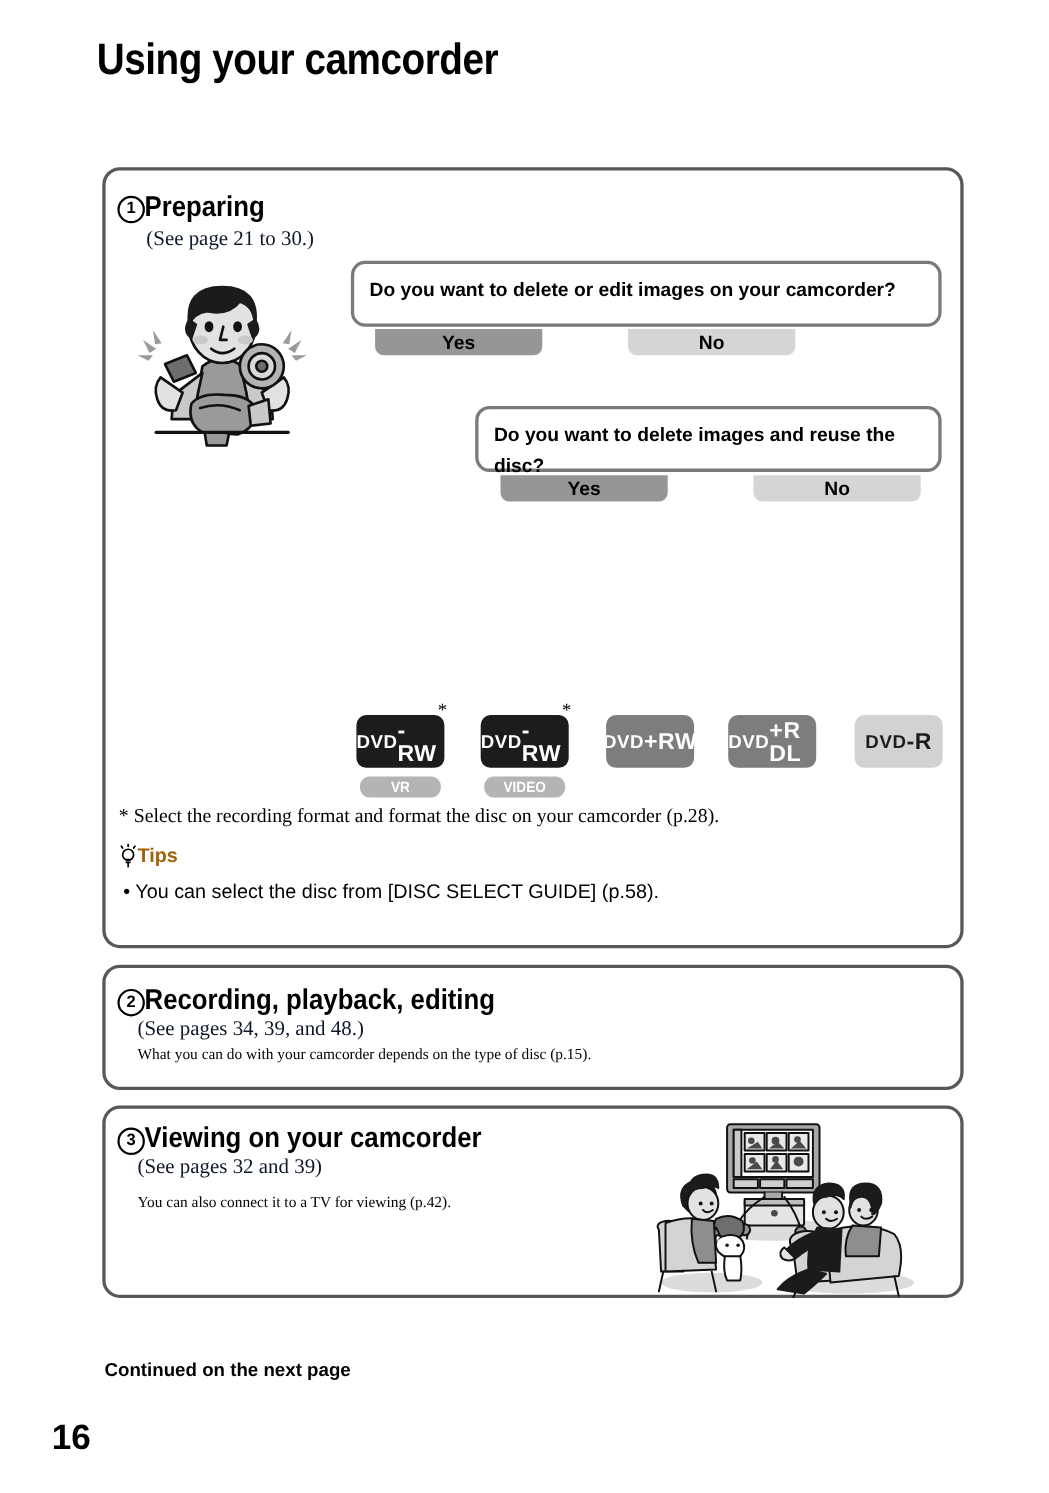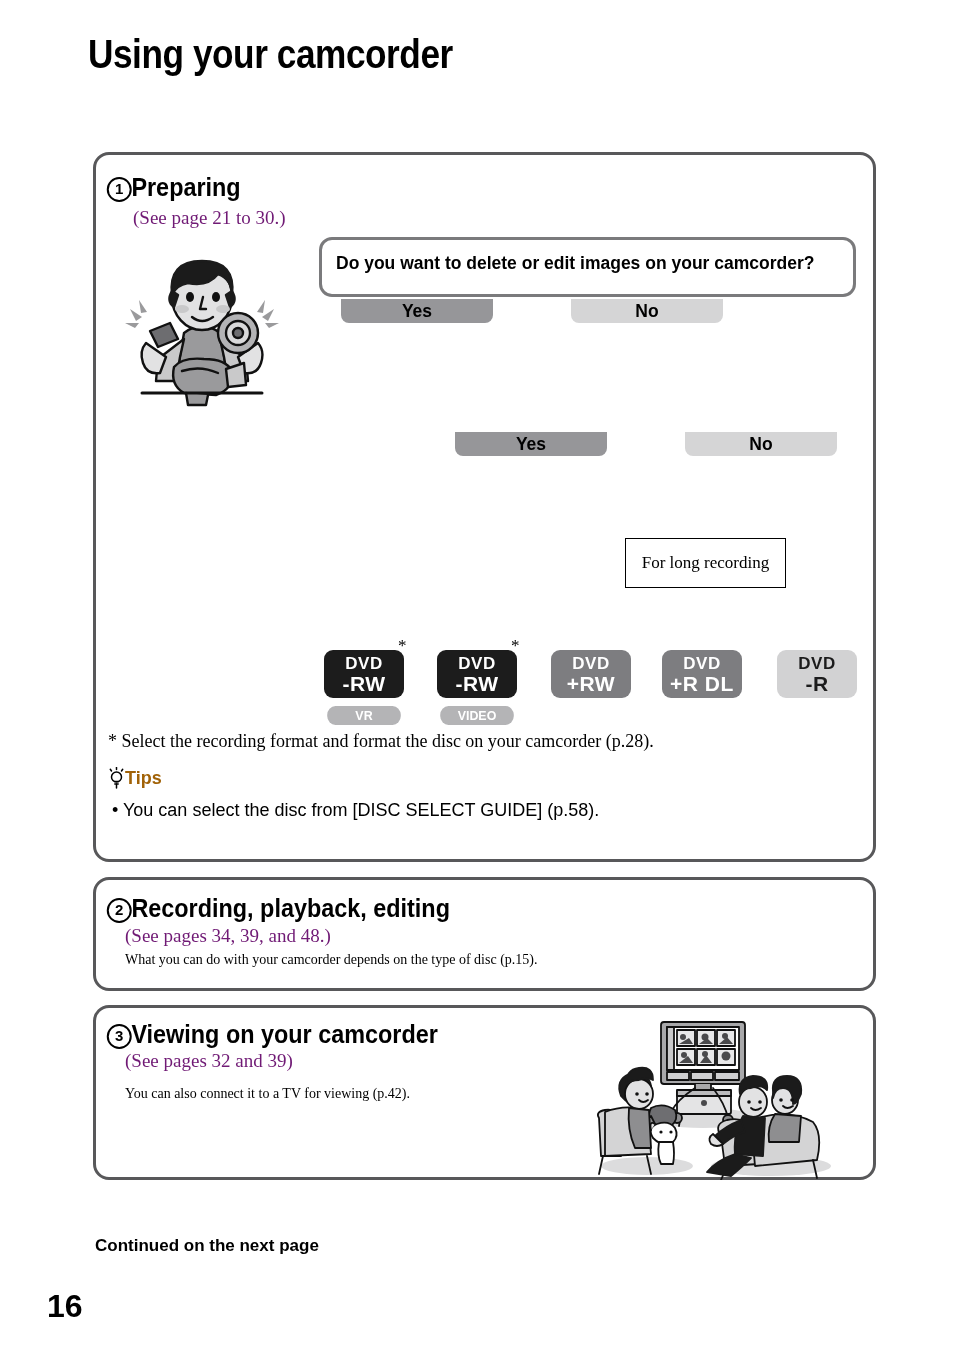--- a/index.html
+++ b/index.html
@@ -36,21 +36,21 @@
     transform:scaleX(0.9);transform-origin:left center;
   }
   .circnum{
     display:inline-block;width:21px;height:21px;line-height:20px;
     border:2px solid #000;border-radius:50%;text-align:center;
     font-size:15px;font-weight:bold;vertical-align:2px;margin-right:1px;
     font-family:"Liberation Sans", sans-serif;transform:scaleX(1.11);
   }
   .sec-sub{
     position:absolute;font-family:"Liberation Serif", serif;
-    font-size:19px;color:#701a75;white-space:nowrap;
+    font-size:19px;color:#0f172a;white-space:nowrap;
   }
   .sec-body{
     position:absolute;font-family:"Liberation Serif", serif;
     font-size:14px;color:#000;line-height:25px;
   }
 
   #head-preparing{left:108px;top:172px;}
   #sub-preparing{left:133px;top:207px;}
   #head-recording{left:108px;top:893px;}
   #sub-recording{left:125px;top:925px;}
@@ -99,21 +99,21 @@
   #note-long{
     position:absolute;left:625px;top:538px;width:161px;height:50px;
     border:1.6px solid #000;background:#fff;box-sizing:border-box;
     font-family:"Liberation Serif", serif;font-size:17px;color:#000;
     display:flex;align-items:center;justify-content:center;
   }
 
   
   .disc{
     position:absolute;width:80px;height:48px;border-radius:9px;
-    box-sizing:border-box;display:flex;flex-direction:column;
+    box-sizing:border-box;display:flex;flex-direction:row;
     align-items:center;justify-content:center;
     font-family:"Liberation Sans", sans-serif;font-weight:bold;
     line-height:1.0;
   }
   .disc .l1{font-size:17px;letter-spacing:0.5px;}
   .disc .l2{font-size:21px;letter-spacing:0.5px;margin-top:1px;}
   .disc.black{background:#1c1c1c;color:#fff;}
   .disc.gray{background:#7d7d80;color:#fff;}
   .disc.lgray{background:#d2d2d3;color:#1c1c1c;}
 
@@ -264,24 +264,24 @@
 
       <path d="M20 146 L140 146" stroke="#111" stroke-width="3" fill="none"></path>
     </g>
   </svg>
 
 
   <div class="qbox" id="qbox1">Do you want to delete or edit images on your camcorder?</div>
   <div class="ynbar yn-dark" id="bar1-yes">Yes</div>
   <div class="ynbar yn-light" id="bar1-no">No</div>
 
+  <div class="qbox" id="qbox2">Do you want to delete images and reuse the disc?</div>
   <div class="ynbar yn-dark" id="bar2-yes">Yes</div>
   <div class="ynbar yn-light" id="bar2-no">No</div>
 
-  <div id="note-long">For long recording</div>
 
   <div class="star" id="star1">*</div>
   <div class="star" id="star2">*</div>
 
   <div class="disc black" id="disc1">
     <span class="l1">DVD</span>
     <span class="l2">-RW</span>
   </div>
   <div class="disc black" id="disc2">
     <span class="l1">DVD</span>

